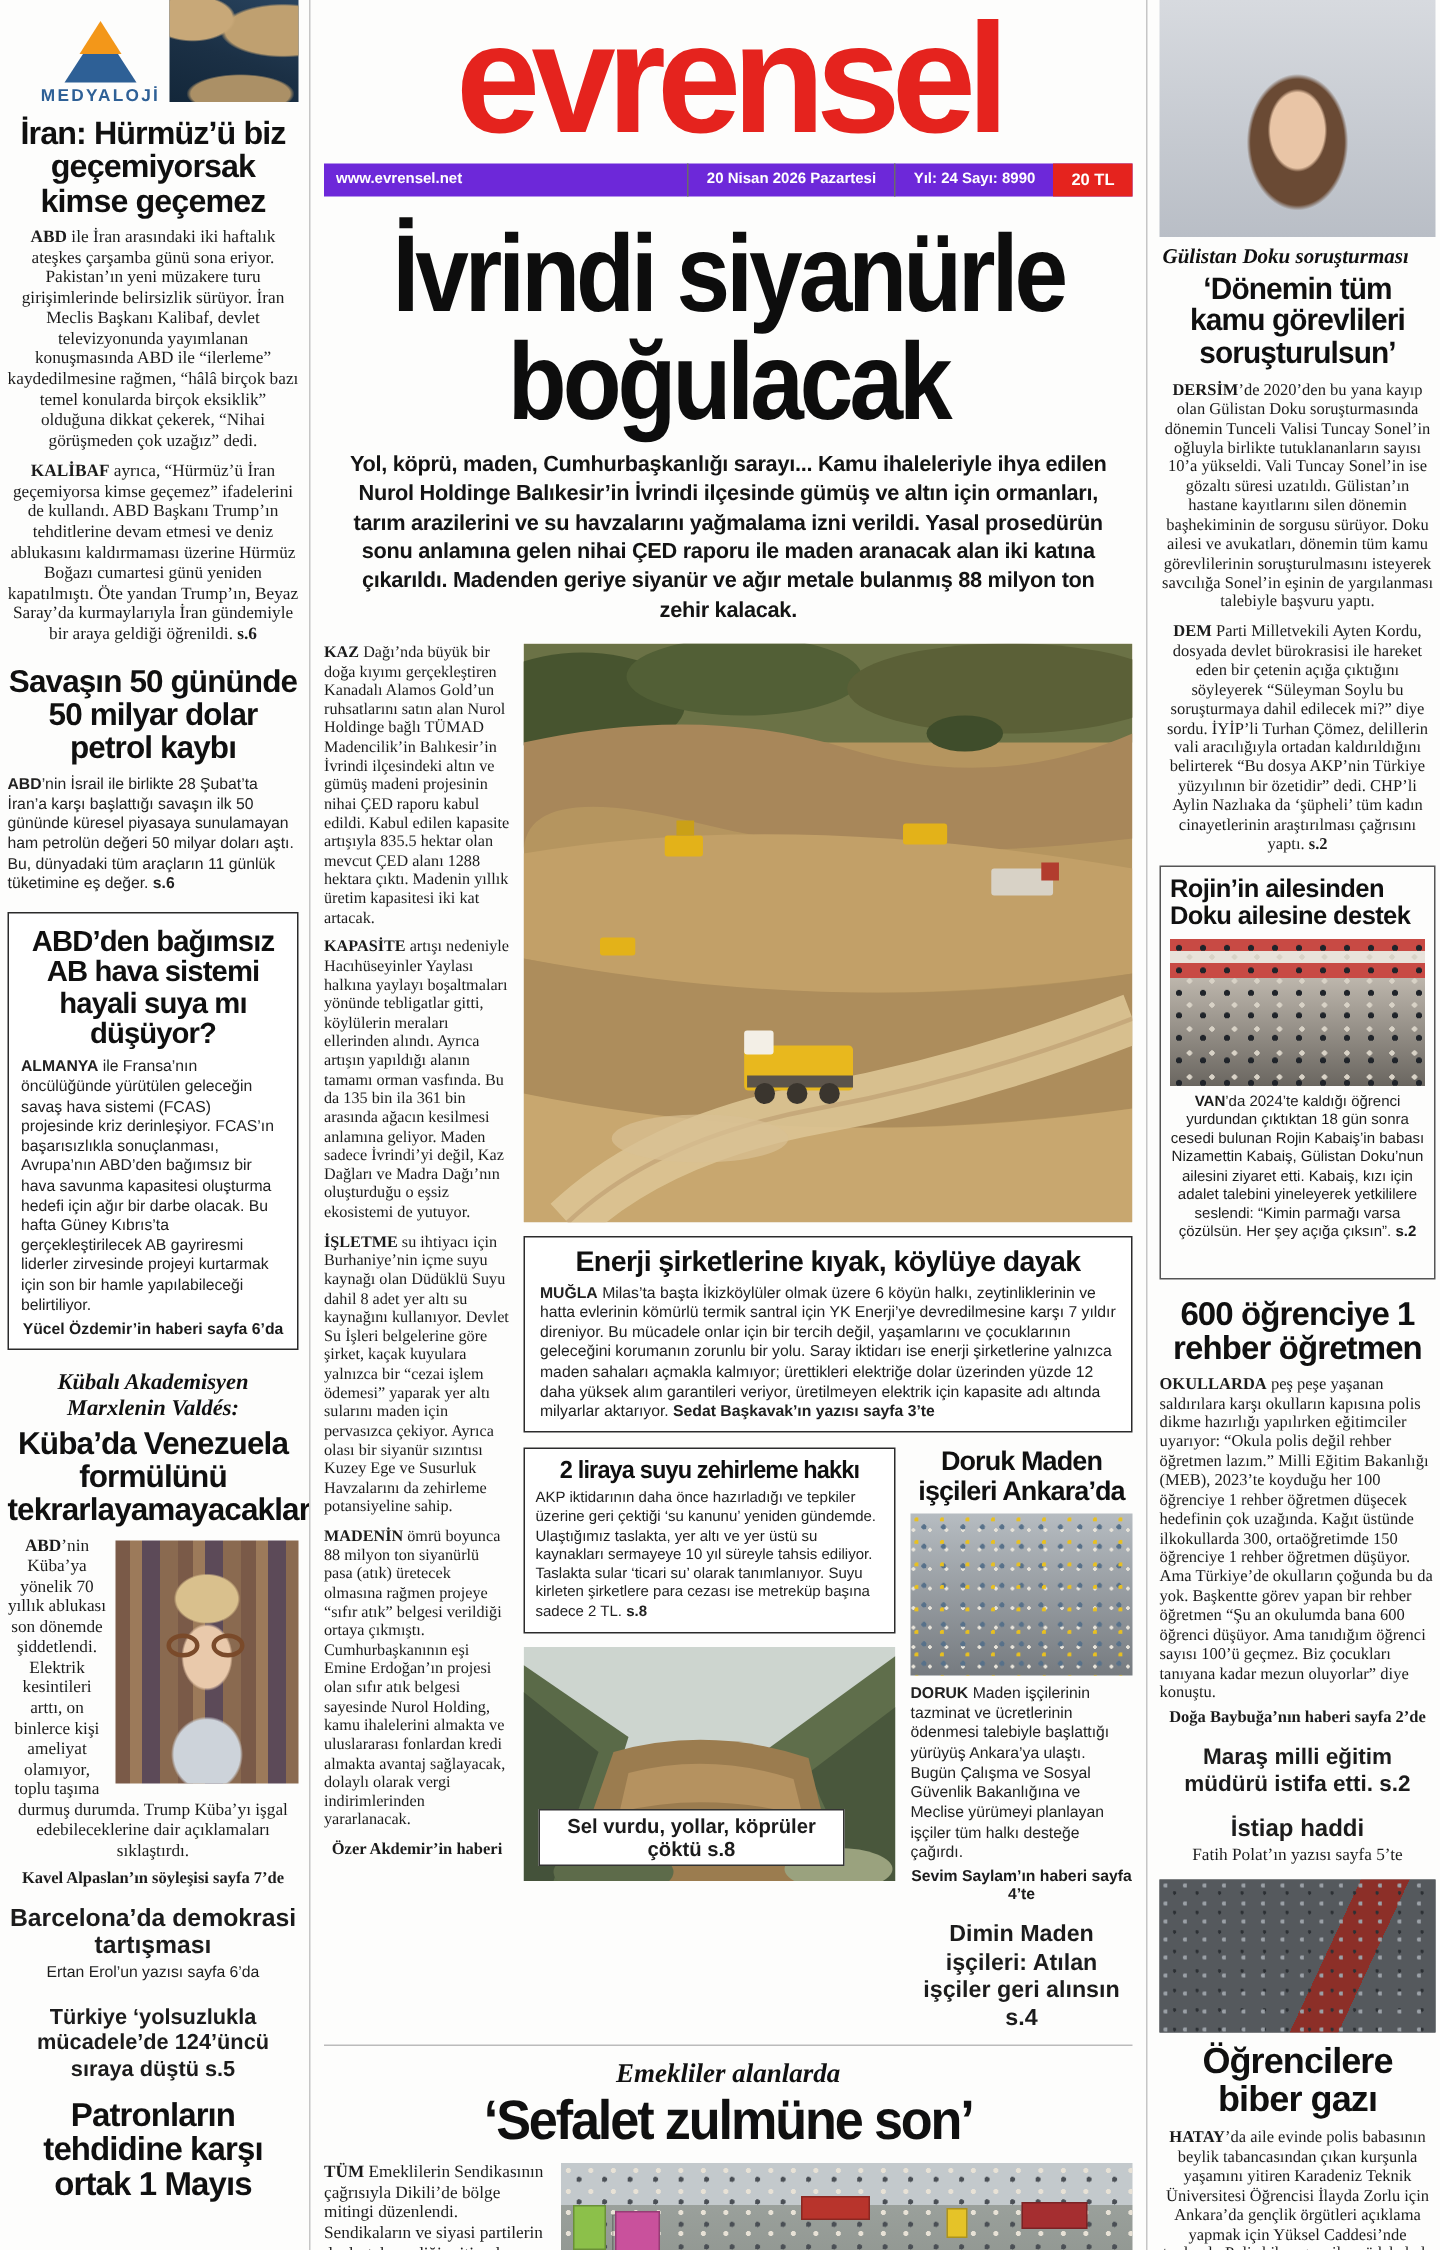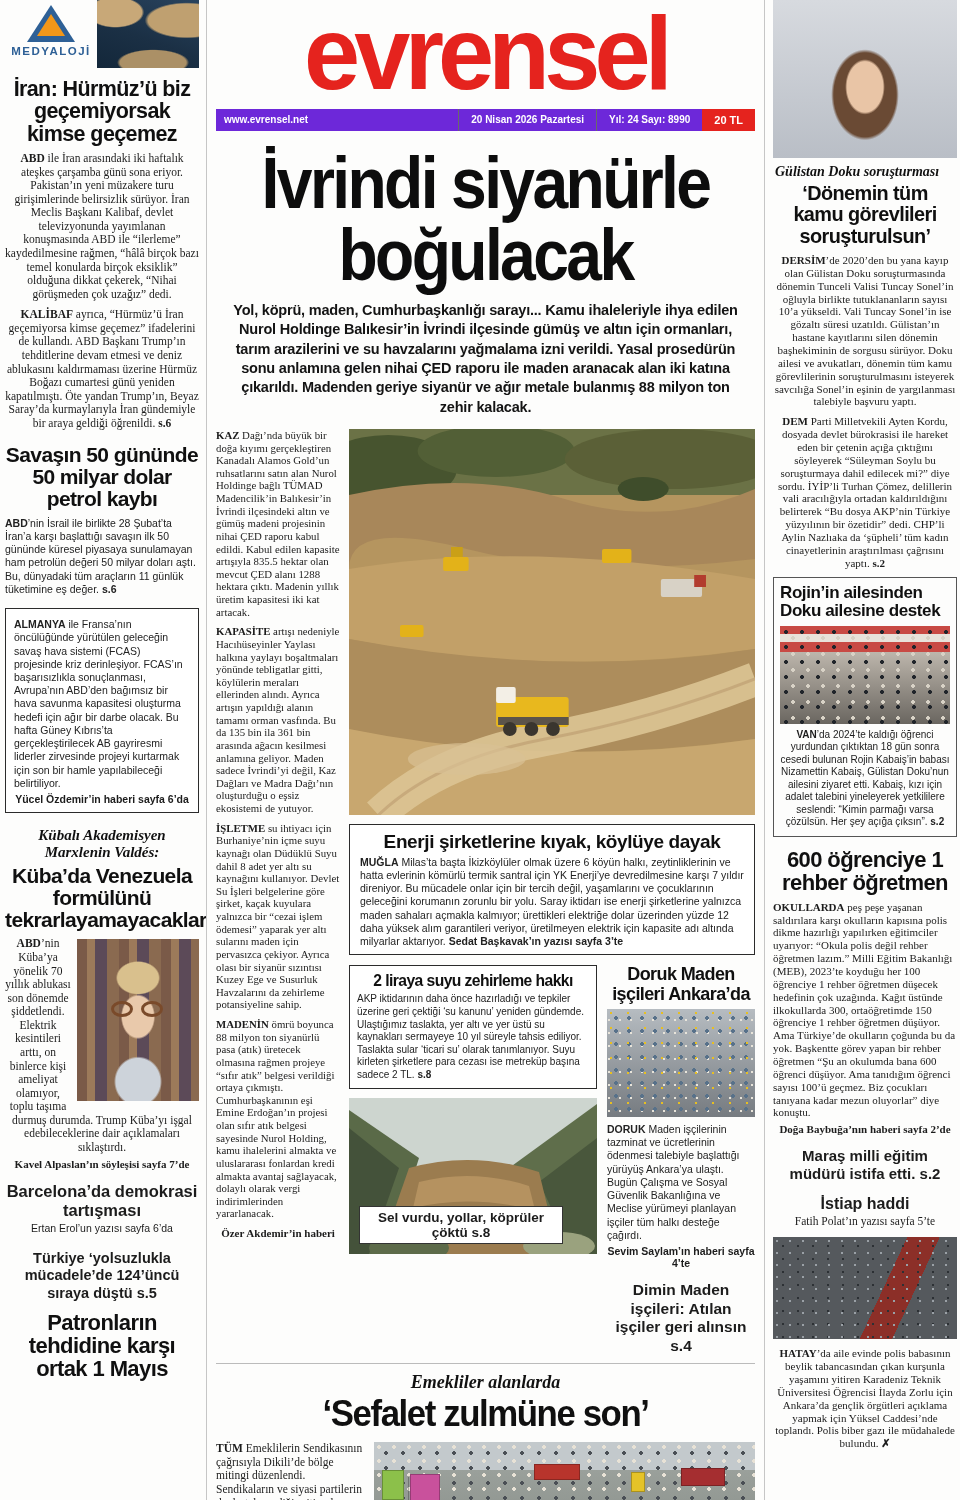--- a/index.html
+++ b/index.html
@@ -19,21 +19,21 @@
   .pageref { font-weight:bold; }
   .byline { font-weight:bold; text-align:center; font-size:11px; margin-top:4px; }
   .byline-sans { font-family:"Liberation Sans", sans-serif; font-weight:bold; text-align:center; font-size:10.5px; margin-top:3px; }
   .kicker { font-style:italic; font-weight:bold; text-align:center; font-size:15px; color:#111; }
   .box { border:1px solid #2b2b2b; padding:8px 7px; background:#fff; }
   .ph { position:relative; overflow:hidden; }
   hr.rule { border:none; border-top:1px solid #bbb; margin:8px 0; }
 
   
   .left-top { display:flex; height:68px; margin-bottom:10px; }
-  .agency-logo { width:92px; position:relative; padding-top:5px; }
+  .agency-logo { width:92px; position:relative; padding-top:18px;margin-left:16px; }
   .tri-outer { width:0; height:0; margin:0 auto;
     border-left:24px solid transparent; border-right:24px solid transparent; border-bottom:37px solid #2e6096; }
   .tri-inner { width:0; height:0; position:absolute; left:50%; top:14px; transform:translateX(-50%);
     border-left:14px solid transparent; border-right:14px solid transparent; border-bottom:22px solid #f39719; }
   .agency-name { font-family:"Liberation Sans",sans-serif; font-weight:800; color:#2e6096;
     font-size:11.5px; letter-spacing:1.5px; text-align:center; margin-top:3px; }
   .satellite { flex:1; background:
       radial-gradient(ellipse 48px 26px at 18% 18%, #c8a878 55%, transparent 60%),
       radial-gradient(ellipse 70px 30px at 88% 30%, #bfa070 55%, transparent 60%),
       radial-gradient(ellipse 60px 22px at 55% 92%, #ab9066 55%, transparent 60%),
@@ -110,21 +110,21 @@
 
   
   .doku-photo { height:158px; background:
       radial-gradient(ellipse 30px 42px at 50% 55%, #e9c5a6 60%, transparent 66%),
       radial-gradient(ellipse 52px 70px at 50% 60%, #6a4a34 60%, transparent 65%),
       linear-gradient(180deg,#d7dadf,#b9bec6); }
   .r-kicker { font-size:14px; margin:6px 0 2px; text-align:left; padding-left:2px; }
   .h-doku { font-size:20.5px; margin:2px 0 8px; transform:scaleX(0.97); }
   .r-body { font-size:11px; line-height:1.17; text-align:center; }
   .r-body p { margin-bottom:7px; }
-  .rojin-box { border:1px solid #555; padding:6px 6px 7px; margin:2px 0 12px; }
+  .rojin-box { border:1px solid #555; padding:6px 6px 23px; margin:2px 0 12px; }
   .h-rojin { font-size:17px; text-align:left; line-height:1.1; margin-bottom:5px; letter-spacing:-0.4px; }
   .rojin-photo { height:98px; margin-bottom:5px;
       background-image:
         radial-gradient(circle 3.5px at 6px 6px, #20242a 55%, transparent 62%),
         radial-gradient(circle 3px at 13px 12px, #d8d2c6 55%, transparent 62%),
         linear-gradient(180deg, #c84a44 0 8px, #e8e2da 8px 16px, #c84a44 16px 26px, #bdb6ac 26px, #6a6660 100%);
       background-size:16px 15px, 15px 16px, 100% 100%; }
   .rojin-caption { font-family:"Liberation Sans",sans-serif; font-size:10px; line-height:1.25; text-align:center; }
   .h-rehber { font-size:22px; margin:4px 0 6px; }
   .h-maras { font-family:"Liberation Sans",sans-serif; font-weight:800; font-size:15px; text-align:center; line-height:1.2; margin:12px 0; }
@@ -160,20 +160,21 @@
       <p class="body-serif"><span class="lead">ABD</span><span> ile İran arasındaki iki haftalık ateşkes çarşamba günü sona eriyor. Pakistan’ın yeni müzakere turu girişimlerinde belirsizlik sürüyor. İran Meclis Başkanı Kalibaf, devlet televizyonunda yayımlanan konuşmasında ABD ile “ilerleme” kaydedilmesine rağmen, “hâlâ birçok bazı temel konularda birçok eksiklik” olduğuna dikkat çekerek, “Nihai görüşmeden çok uzağız” dedi.</span></p>
       <p class="body-serif" style="margin-top:7px;"><span class="lead">KALİBAF</span><span> ayrıca, “Hürmüz’ü İran geçemiyorsa kimse geçemez” ifadelerini de kullandı. ABD Başkanı Trump’ın tehditlerine devam etmesi ve deniz ablukasını kaldırmaması üzerine Hürmüz Boğazı cumartesi günü yeniden kapatılmıştı. Öte yandan Trump’ın, Beyaz Saray’da kurmaylarıyla İran gündemiyle bir araya geldiği öğrenildi. </span><span class="pageref">s.6</span></p>
     </article>
 
     <article>
       <h2 class="hcond h-savas">Savaşın 50 gününde 50 milyar dolar petrol kaybı</h2>
       <p class="body-sans"><span class="lead">ABD</span><span>’nin İsrail ile birlikte 28 Şubat’ta İran’a karşı başlattığı savaşın ilk 50 gününde küresel piyasaya sunulamayan ham petrolün değeri 50 milyar doları aştı. Bu, dünyadaki tüm araçların 11 günlük tüketimine eş değer. </span><span class="pageref">s.6</span></p>
     </article>
 
     <article class="box fcas-box">
+      <h2 class="hcond h-fcas">ABD’den bağımsız AB hava sistemi hayali suya mı düşüyor?</h2>
       <p class="body-sans"><span class="lead">ALMANYA</span><span> ile Fransa’nın öncülüğünde yürütülen geleceğin savaş hava sistemi (FCAS) projesinde kriz derinleşiyor. FCAS’ın başarısızlıkla sonuçlanması, Avrupa’nın ABD’den bağımsız bir hava savunma kapasitesi oluşturma hedefi için ağır bir darbe olacak. Bu hafta Güney Kıbrıs’ta gerçekleştirilecek AB gayriresmi liderler zirvesinde projeyi kurtarmak için son bir hamle yapılabileceği belirtiliyor.</span></p>
       <div class="byline-sans">Yücel Özdemir’in haberi sayfa 6’da</div>
     </article>
 
     <article>
       <div class="kicker kuba-kicker">Kübalı Akademisyen Marxlenin Valdés:</div>
       <h2 class="hcond h-kuba">Küba’da Venezuela formülünü tekrarlayamayacaklar</h2>
       <div class="body-serif-l">
         <span class="kuba-portrait ph" style="display:block;position:relative;">
           <span class="glasses"></span>
@@ -335,17 +336,18 @@
     </article>
 
     <h3 class="h-maras">Maraş milli eğitim müdürü istifa etti. s.2</h3>
 
     <h3 class="h-istiap">İstiap haddi</h3>
     <div class="istiap-byline">Fatih Polat’ın yazısı sayfa 5’te</div>
 
     <div class="aerial-photo ph"></div>
 
     <article>
+      <h2 class="hcond h-biber">Öğrencilere biber gazı</h2>
       <p class="r-body"><span class="lead">HATAY</span><span>’da aile evinde polis babasının beylik tabancasından çıkan kurşunla yaşamını yitiren Karadeniz Teknik Üniversitesi Öğrencisi İlayda Zorlu için Ankara’da gençlik örgütleri açıklama yapmak için Yüksel Caddesi’nde toplandı. Polis biber gazı ile müdahalede bulundu. </span><span class="lead">✗</span></p>
     </article>
   </div>
 
 </div>
 
 </body></html>

